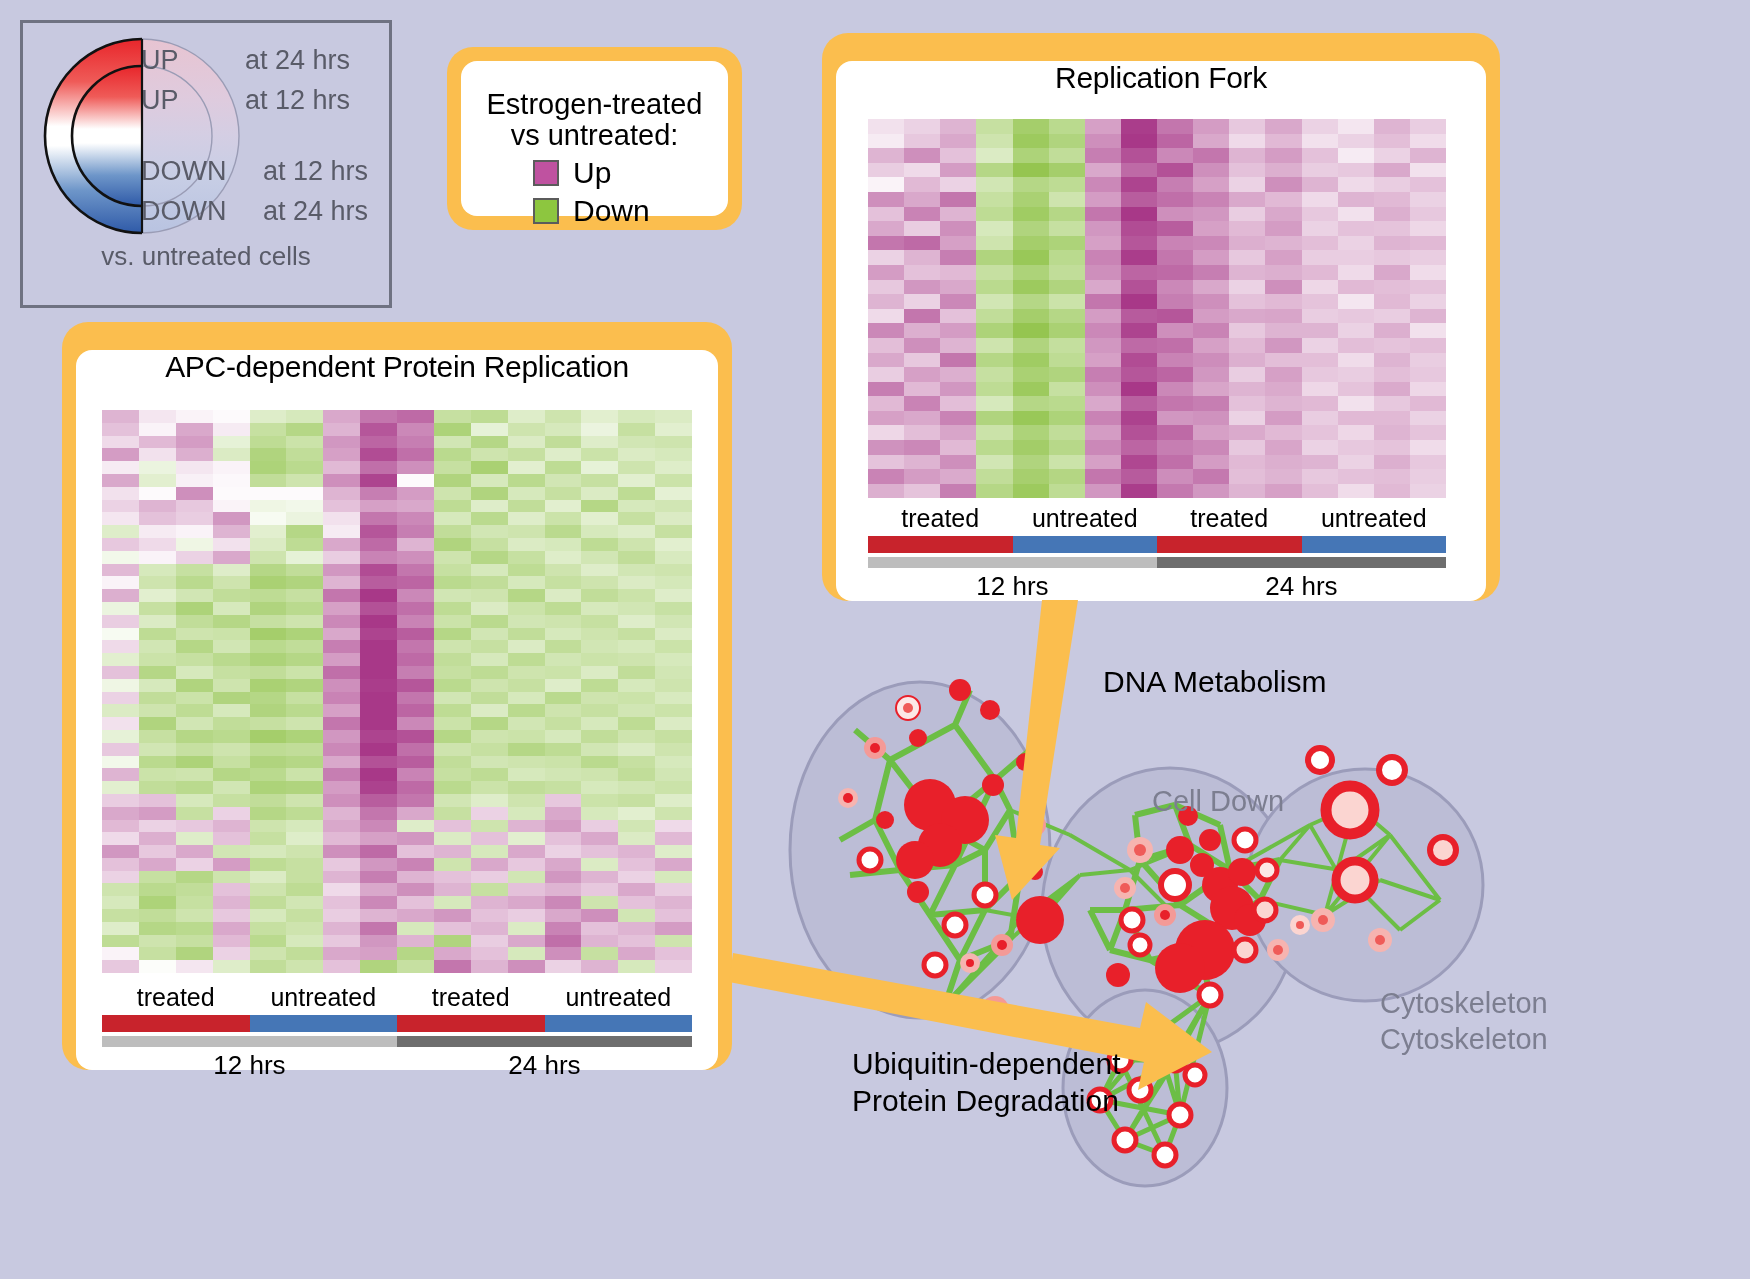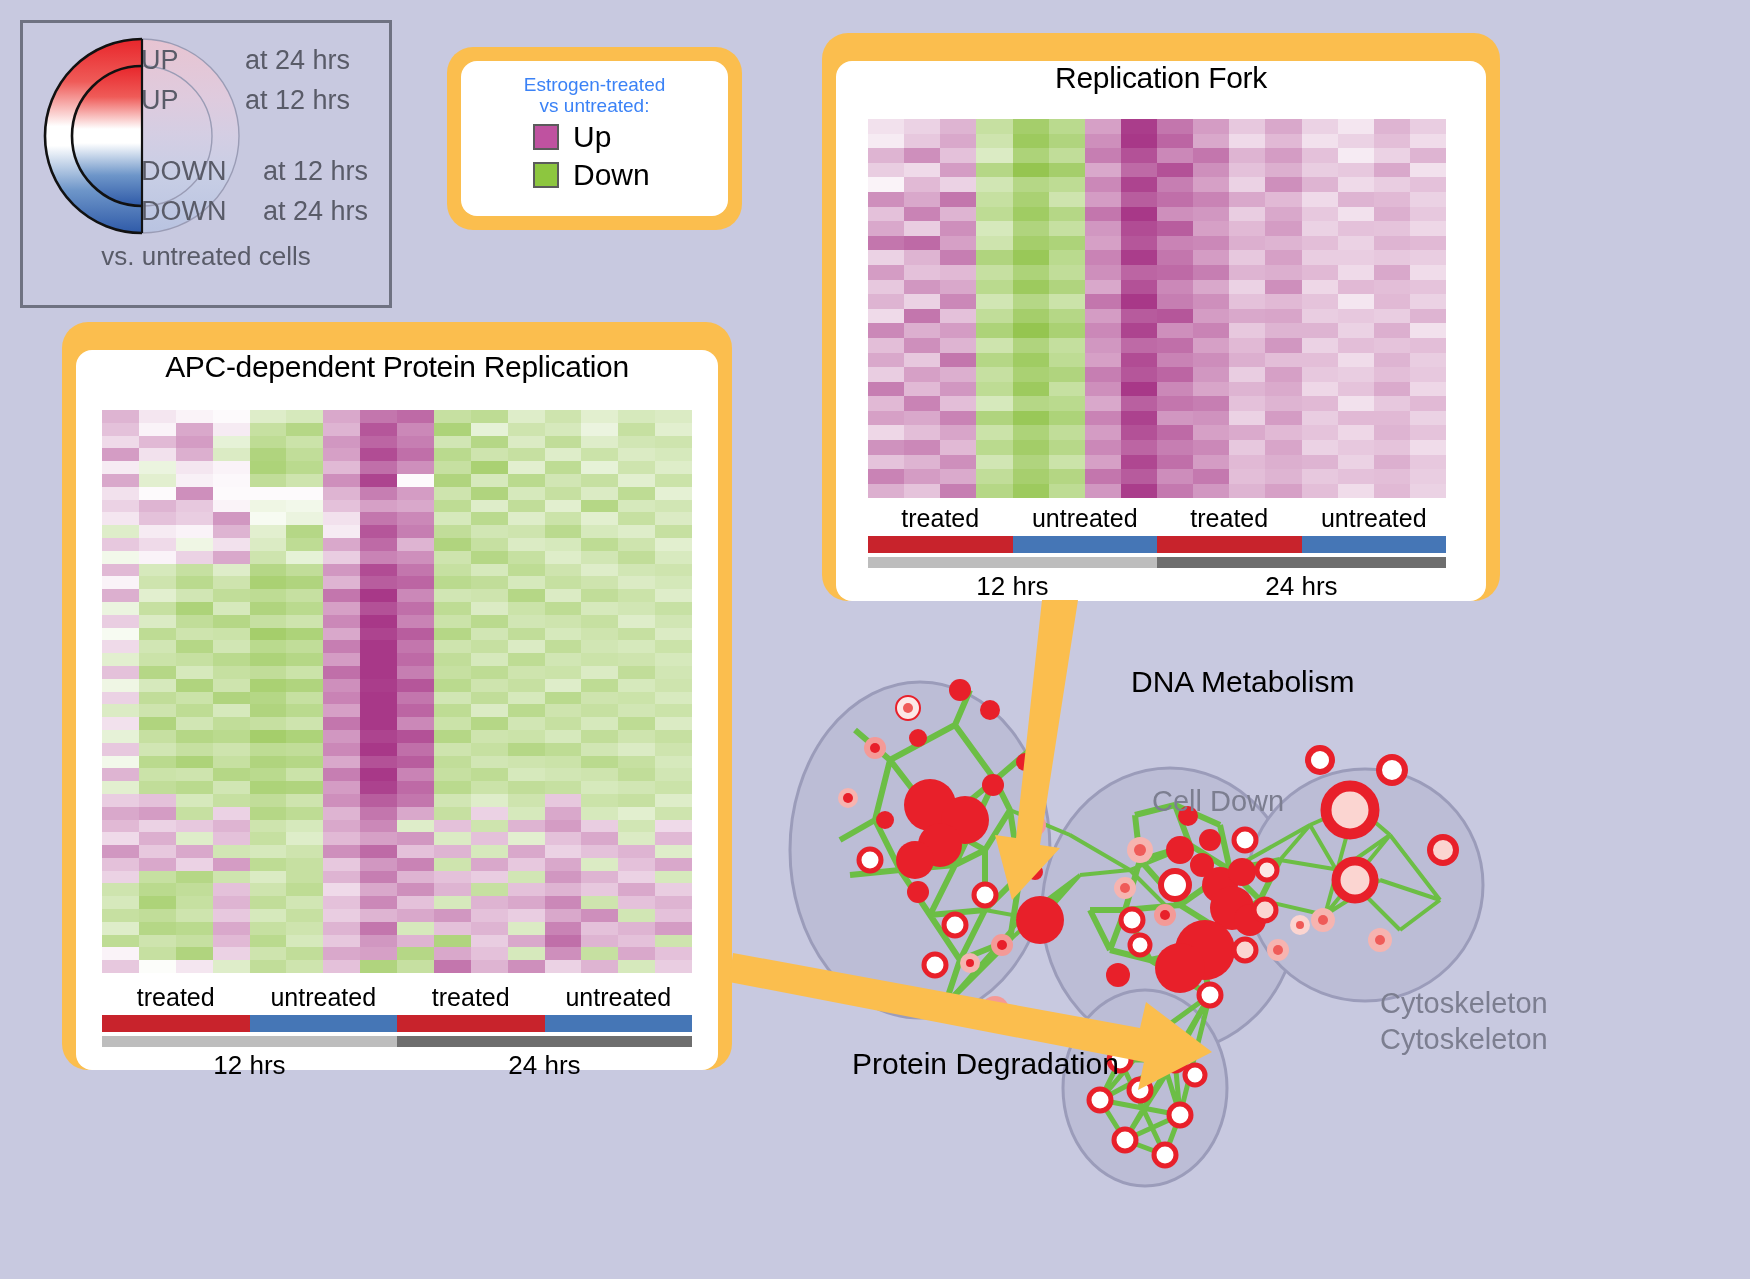--- a/index.html
+++ b/index.html
@@ -48,21 +48,21 @@
   }
   #key-caption{
     position:absolute;left:0;top:218px;width:100%;
     text-align:center;color:#595b68;font-size:26px;line-height:1.22;
   }
 
   
   #legend-frame{left:447px;top:47px;width:295px;height:183px;}
   #legend-inner{padding:14px 10px 10px 10px;}
   .legend-head{
-    text-align:center;font-size:19px;color:#3b82f6;line-height:1.08;
+    text-align:center;font-size:29px;color:#000000;line-height:1.08;margin-top:14px;
   }
   .legend-row{display:flex;align-items:center;gap:14px;margin-left:62px;margin-top:4px;}
   .legend-swatch{width:26px;height:26px;border:2px solid #5b5b5b;box-sizing:border-box;}
   .legend-label{font-size:30px;color:#000;}
 
   
   #rf-frame{left:822px;top:33px;width:678px;height:568px;}
   #apc-frame{left:62px;top:322px;width:670px;height:748px;}
 
   .hm-wrap{position:absolute;}
@@ -74,21 +74,21 @@
     flex:1;text-align:center;font-size:25px;color:#000;
   }
   .bar-row{display:flex;width:100%;}
   .bar-row div{height:17px;}
   .bar-row.thin div{height:11px;}
   .time-row{display:flex;width:100%;margin-top:3px;}
   .time-row span{flex:1;text-align:center;font-size:26px;color:#000;}
 
   
   .net-label{position:absolute;white-space:nowrap;}
-  #lbl-dna{left:1103px;top:665px;font-size:30px;color:#000;margin-left:28px;}
+  #lbl-dna{left:1103px;top:665px;font-size:30px;color:#000;}
   #lbl-cell{left:1152px;top:785px;font-size:29px;color:#7c7e90;}
   #lbl-micro{left:1380px;top:985px;font-size:29px;color:#7c7e90;line-height:1.25;text-align:left;}
   #lbl-ubq{left:852px;top:1046px;font-size:30px;color:#000;line-height:1.22;}
 
   svg.net{position:absolute;left:780px;top:620px;}
   svg.arrows{position:absolute;left:0;top:0;pointer-events:none;}
 </style>
 </head>
 <body>
 
@@ -1474,14 +1474,15 @@
   <path d="M733 953 L1140 1028 L1146 1002 L1212 1052 L1138 1090 L1144 1062 L729 982 Z" fill="#fbbe4e"></path>
 </svg>
 
 <div class="net-label" id="lbl-dna">DNA Metabolism</div>
 <div class="net-label" id="lbl-cell">Cell Down</div>
 <div class="net-label" id="lbl-micro">
   <div>Cytoskeleton</div>
   <div>Cytoskeleton</div>
 </div>
 <div class="net-label" id="lbl-ubq">
+  <div>Ubiquitin-dependent</div>
   <div>Protein Degradation</div>
 </div>
 
 </body></html>

